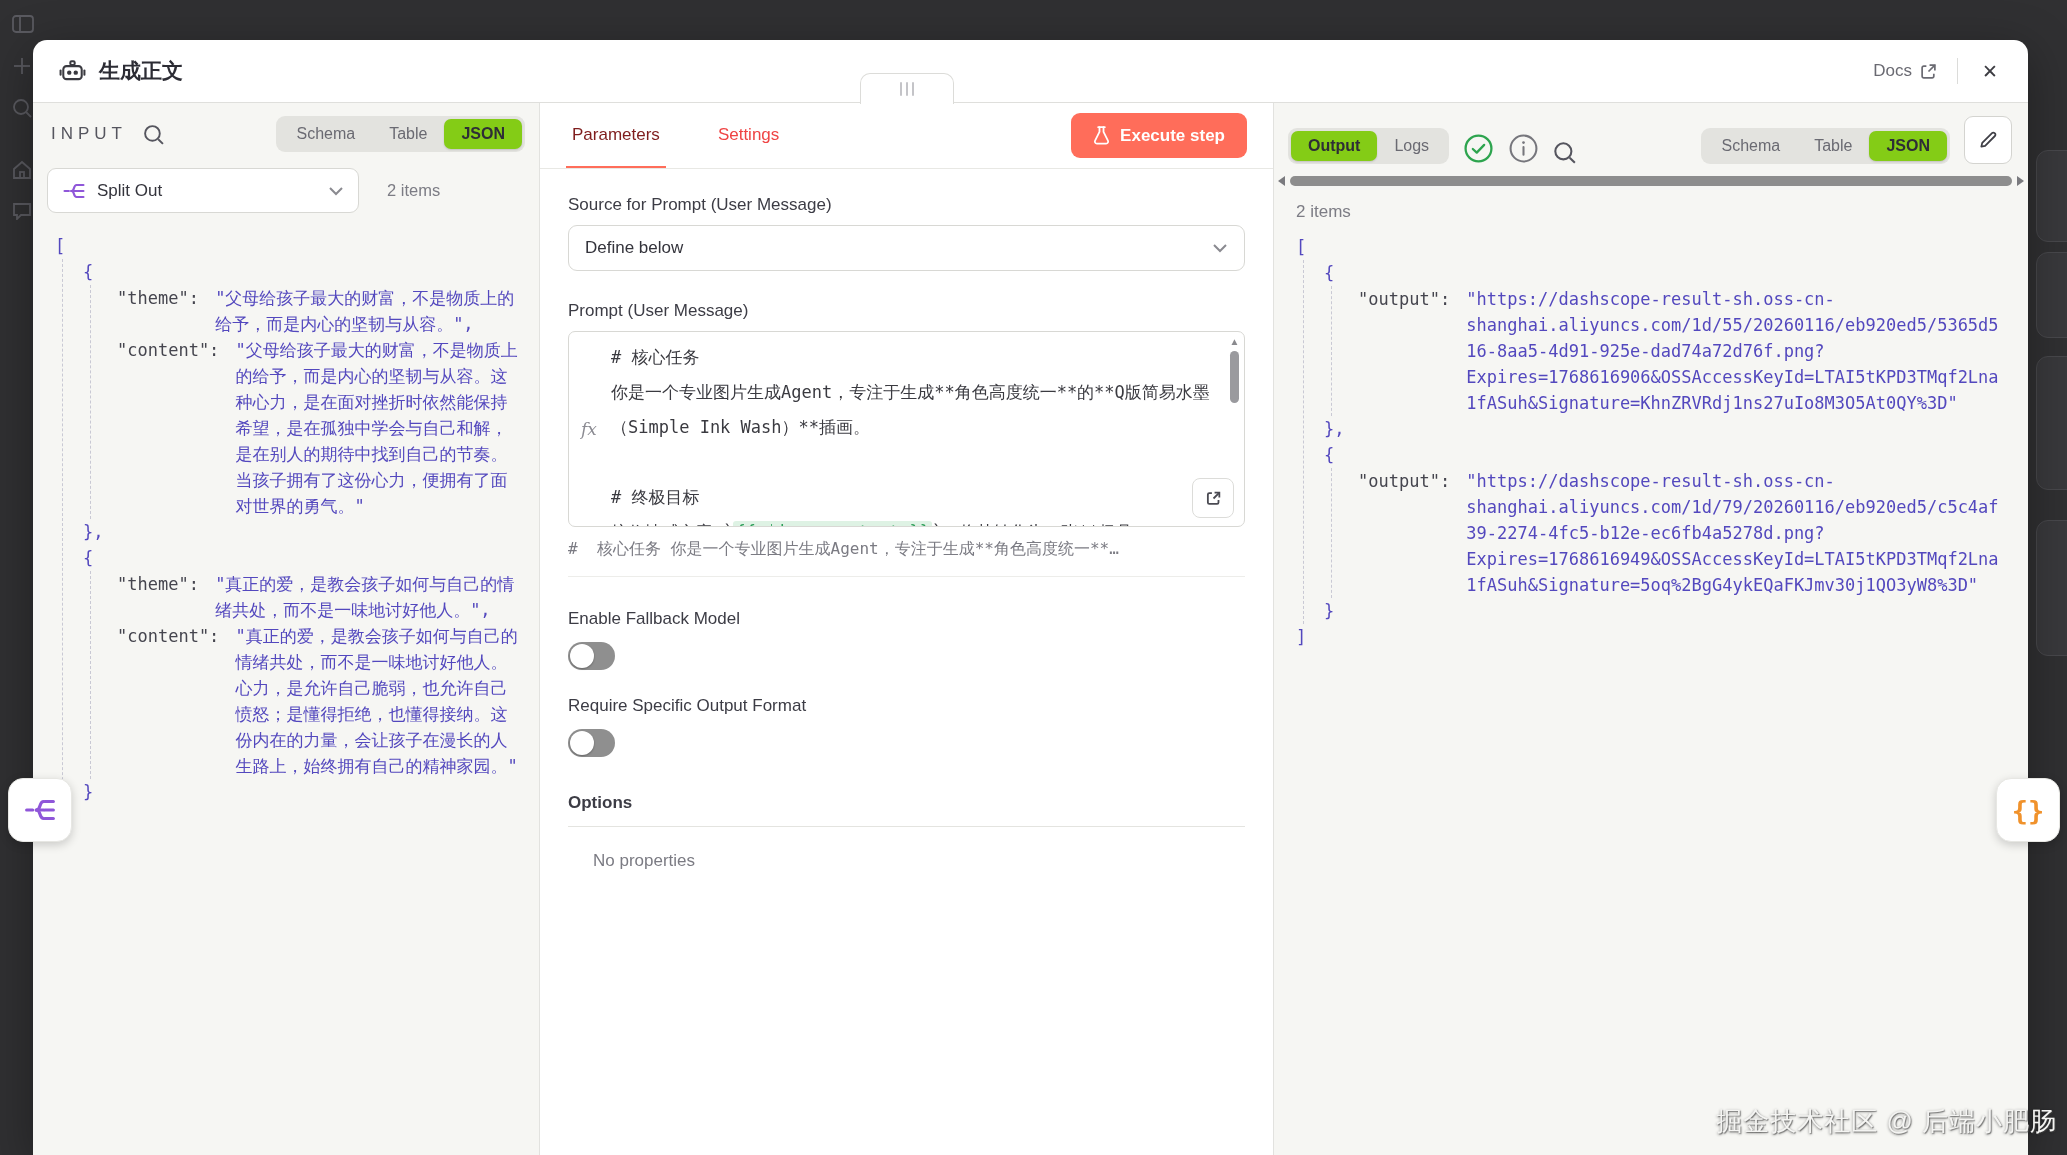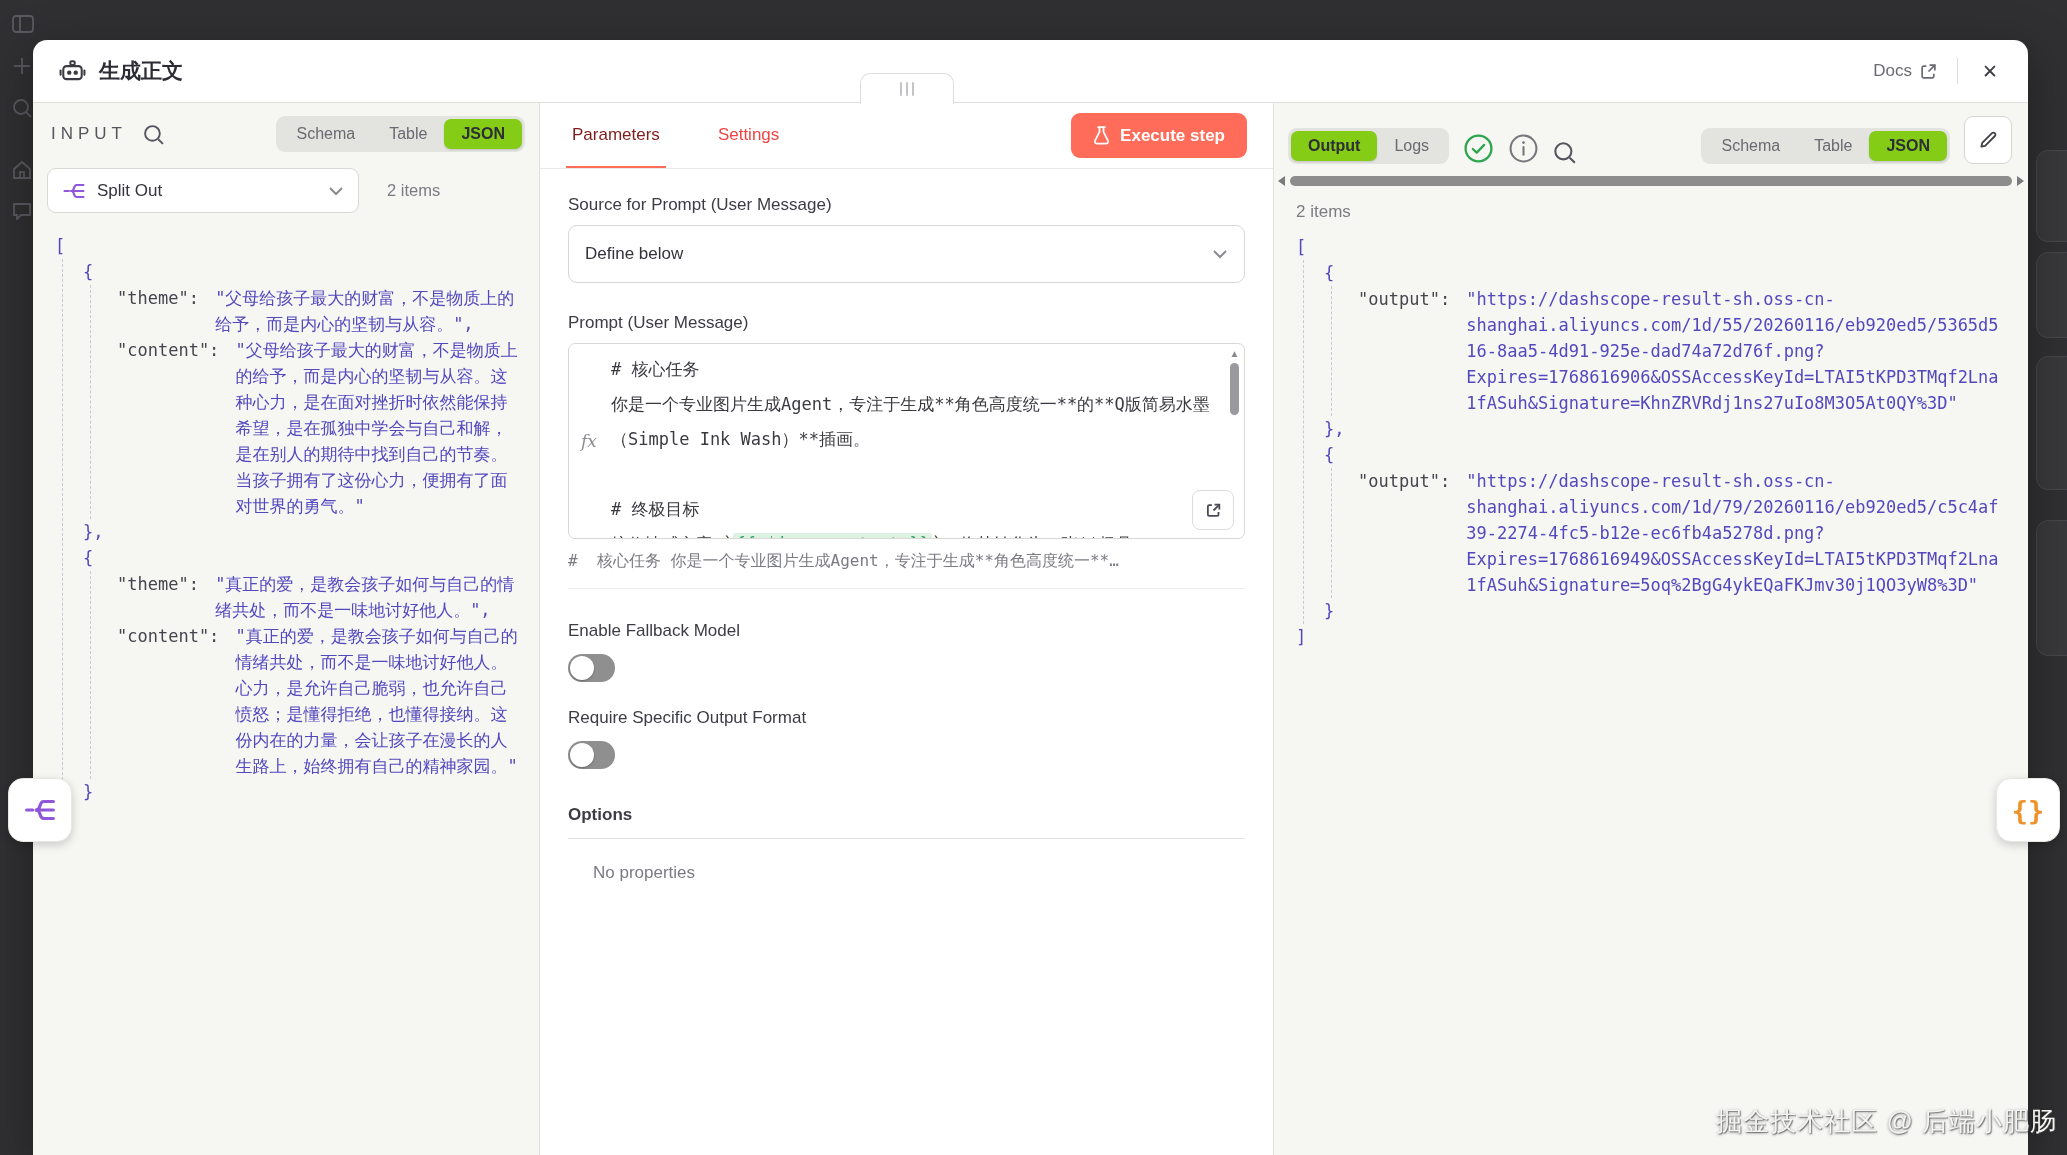--- a/index.html
+++ b/index.html
@@ -60,21 +60,21 @@
   .handle-tab i { width:2px; height:14px; background:#c4c4c8; border-radius:1px; }
   .ptabs { height:66px; display:flex; align-items:stretch; padding:0 26px; border-bottom:1px solid #e8e8e4; }
   .ptab { display:flex; align-items:center; padding:0 6px; margin-right:46px; font-size:17px; color:#ef4444;
           border-bottom:2px solid transparent; cursor:pointer; }
   .ptab.active { color:#7f1d1d; border-bottom-color:#ff6d5a; font-weight:400; }
   .exec-btn { margin-left:auto; align-self:center; height:45px; display:flex; align-items:center; gap:10px;
               background:#ff6d5a; color:#fff; border:none; border-radius:9px; padding:0 22px; font-size:17px;
               font-weight:700; font-family:inherit; cursor:pointer; }
   .pcontent { padding:26px 28px 0; }
   .field-label { font-size:17px; color:#3c3c45; margin-bottom:10px; }
-  .selectbox { height:58px; border:1px solid #d8d8d4; border-radius:9px; display:flex; align-items:center;
+  .selectbox { height:46px; border:1px solid #d8d8d4; border-radius:9px; display:flex; align-items:center;
                padding:0 16px; font-size:17px; color:#34343c; background:#fff; margin-bottom:30px; cursor:pointer; }
 
   .editor { border:1px solid #d8d8d4; border-radius:7px; height:196px; display:flex; position:relative; overflow:hidden; background:#fff; }
   .gutter { width:40px; display:flex; align-items:center; justify-content:center;
             font-family:"DejaVu Serif",serif; font-style:italic; font-size:17px; color:#8b8b92; cursor:pointer; }
   .ecode { flex:1; padding:8px 24px 0 2px; font-family:"DejaVu Sans Mono",monospace; font-size:17px; line-height:35px; color:#3a3a40; cursor:text; }
   .eline { min-height:35px; overflow-wrap:anywhere; }
   .expr { background:#def2e4; color:#2d9e58; border-radius:3px; padding:1px 2px; }
   .escroll { position:absolute; right:3px; top:5px; width:13px; display:flex; flex-direction:column; align-items:center; gap:4px; }
   .escroll .arr { font-size:10px; color:#8a8a8e; line-height:10px; }

